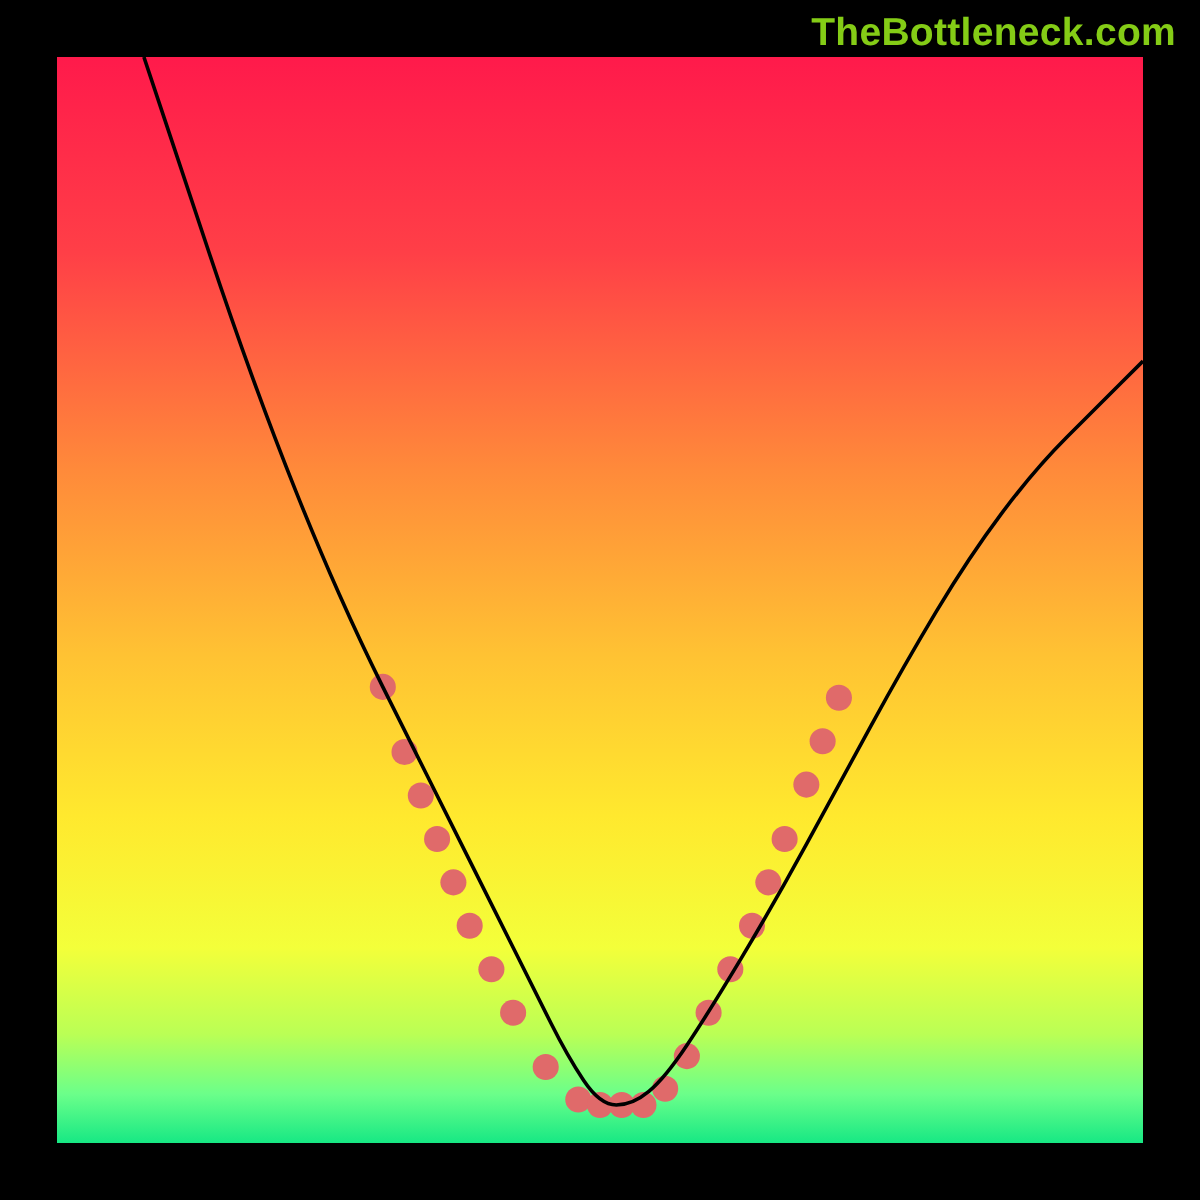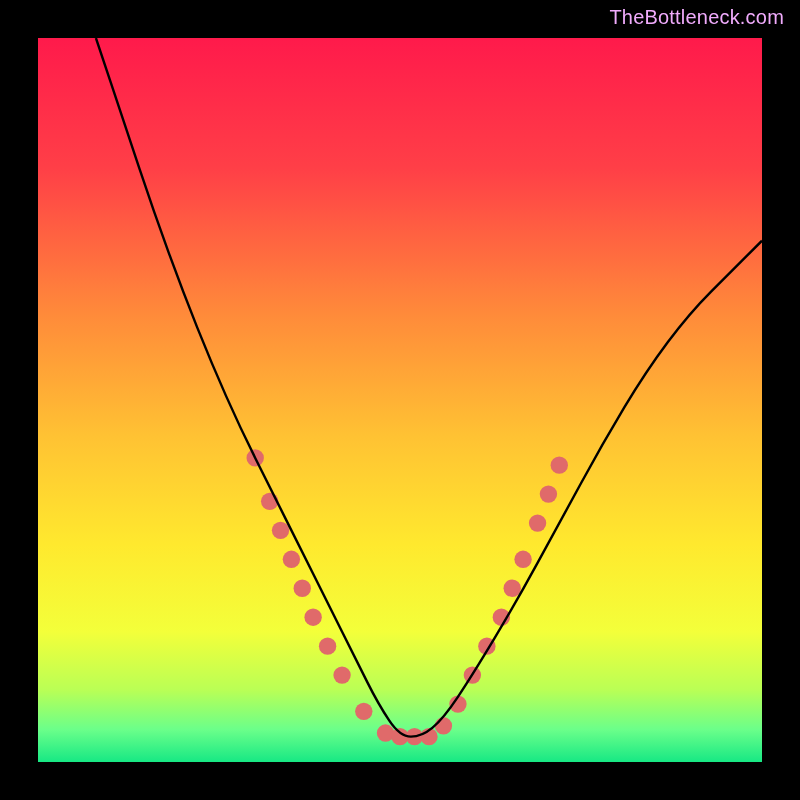--- a/index.html
+++ b/index.html
@@ -25,23 +25,23 @@
     overflow: hidden;
   }
   .gradient {
     position: absolute;
     inset: 0;
   }
   .watermark {
     position: absolute;
     top: 6px;
     right: 16px;
-    color: #f0abfc;
-    font-size: 20px;
-    font-weight: 400;
+    color: #84cc16;
+    font-size: 26px;
+    font-weight: 700;
     letter-spacing: 0.2px;
     user-select: none;
   }
   svg.curve {
     position: absolute;
     inset: 0;
     width: 100%;
     height: 100%;
   }
 </style>

